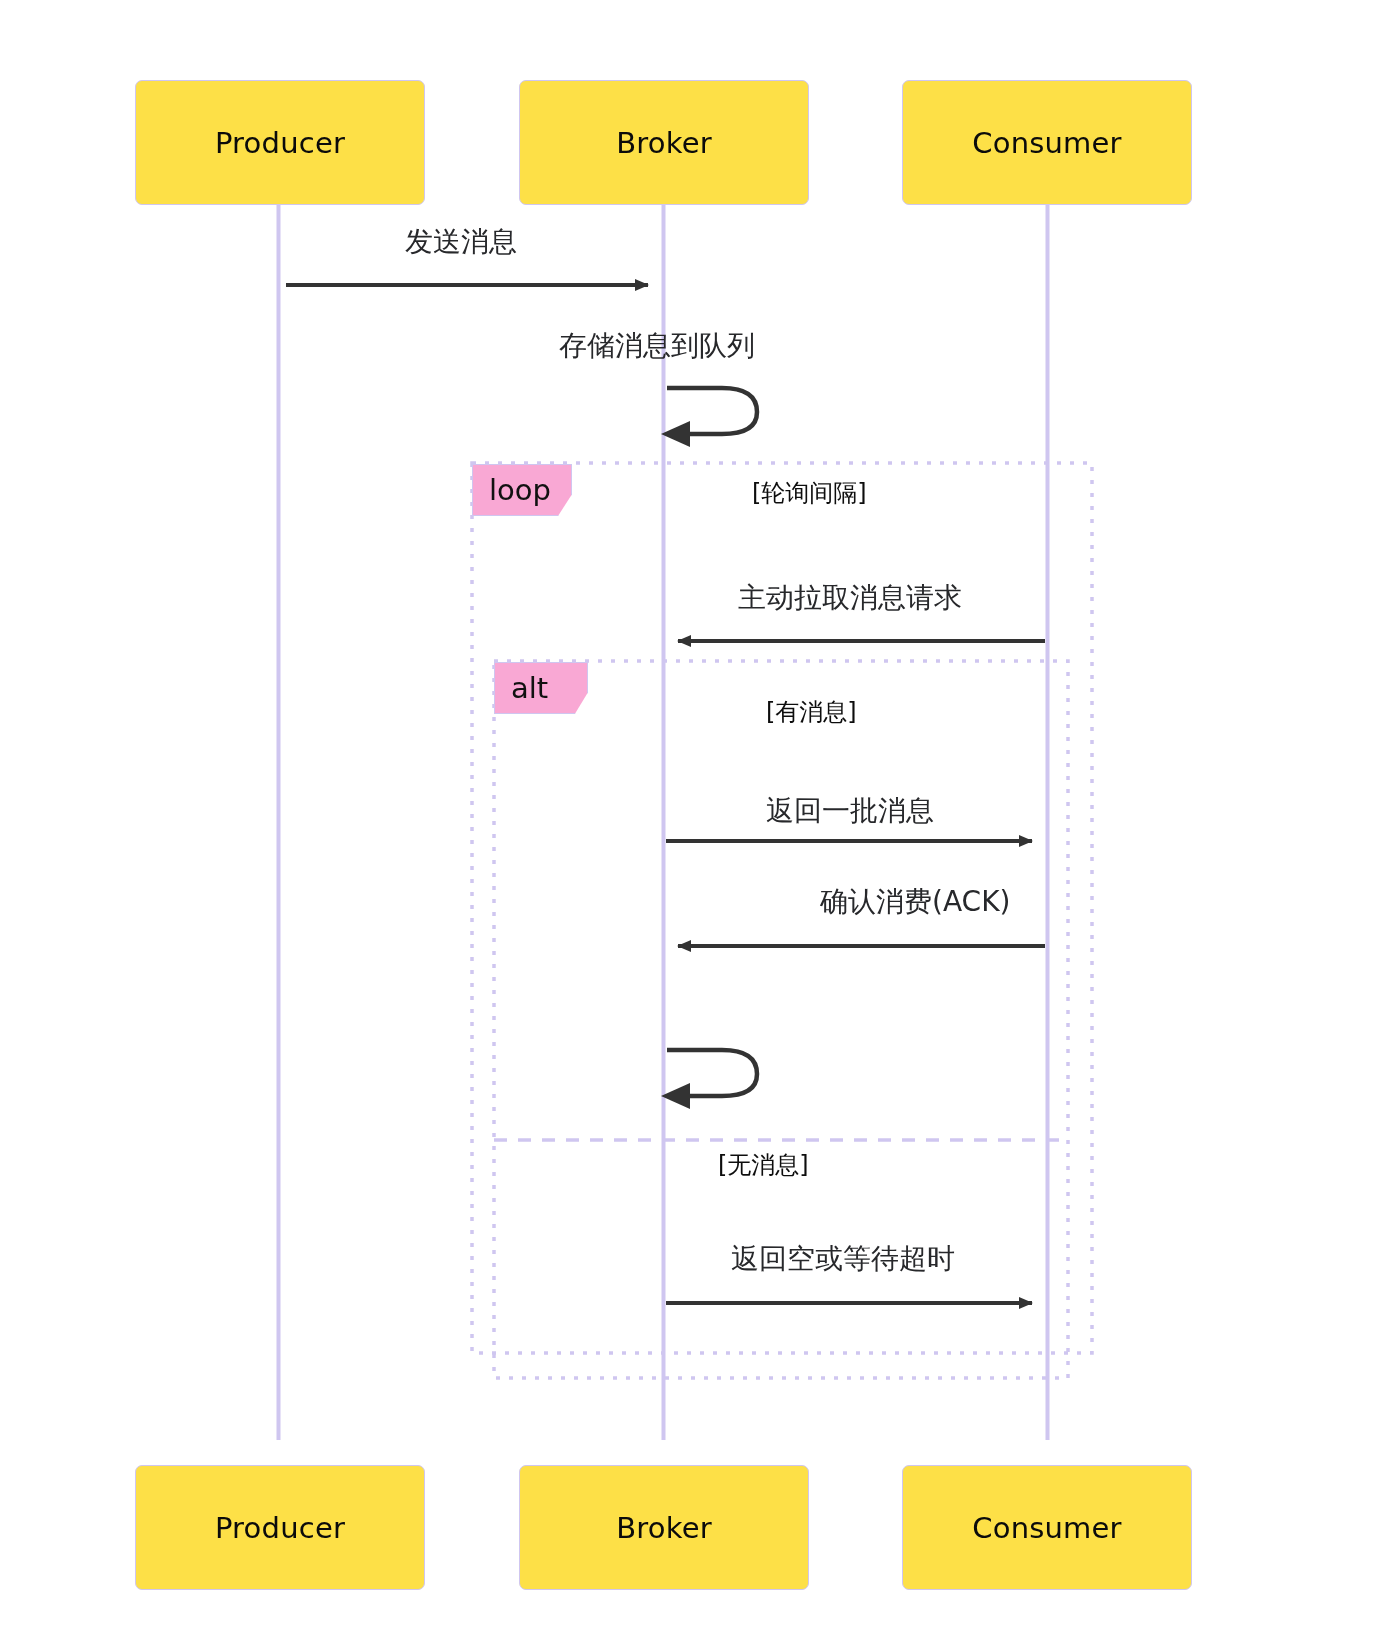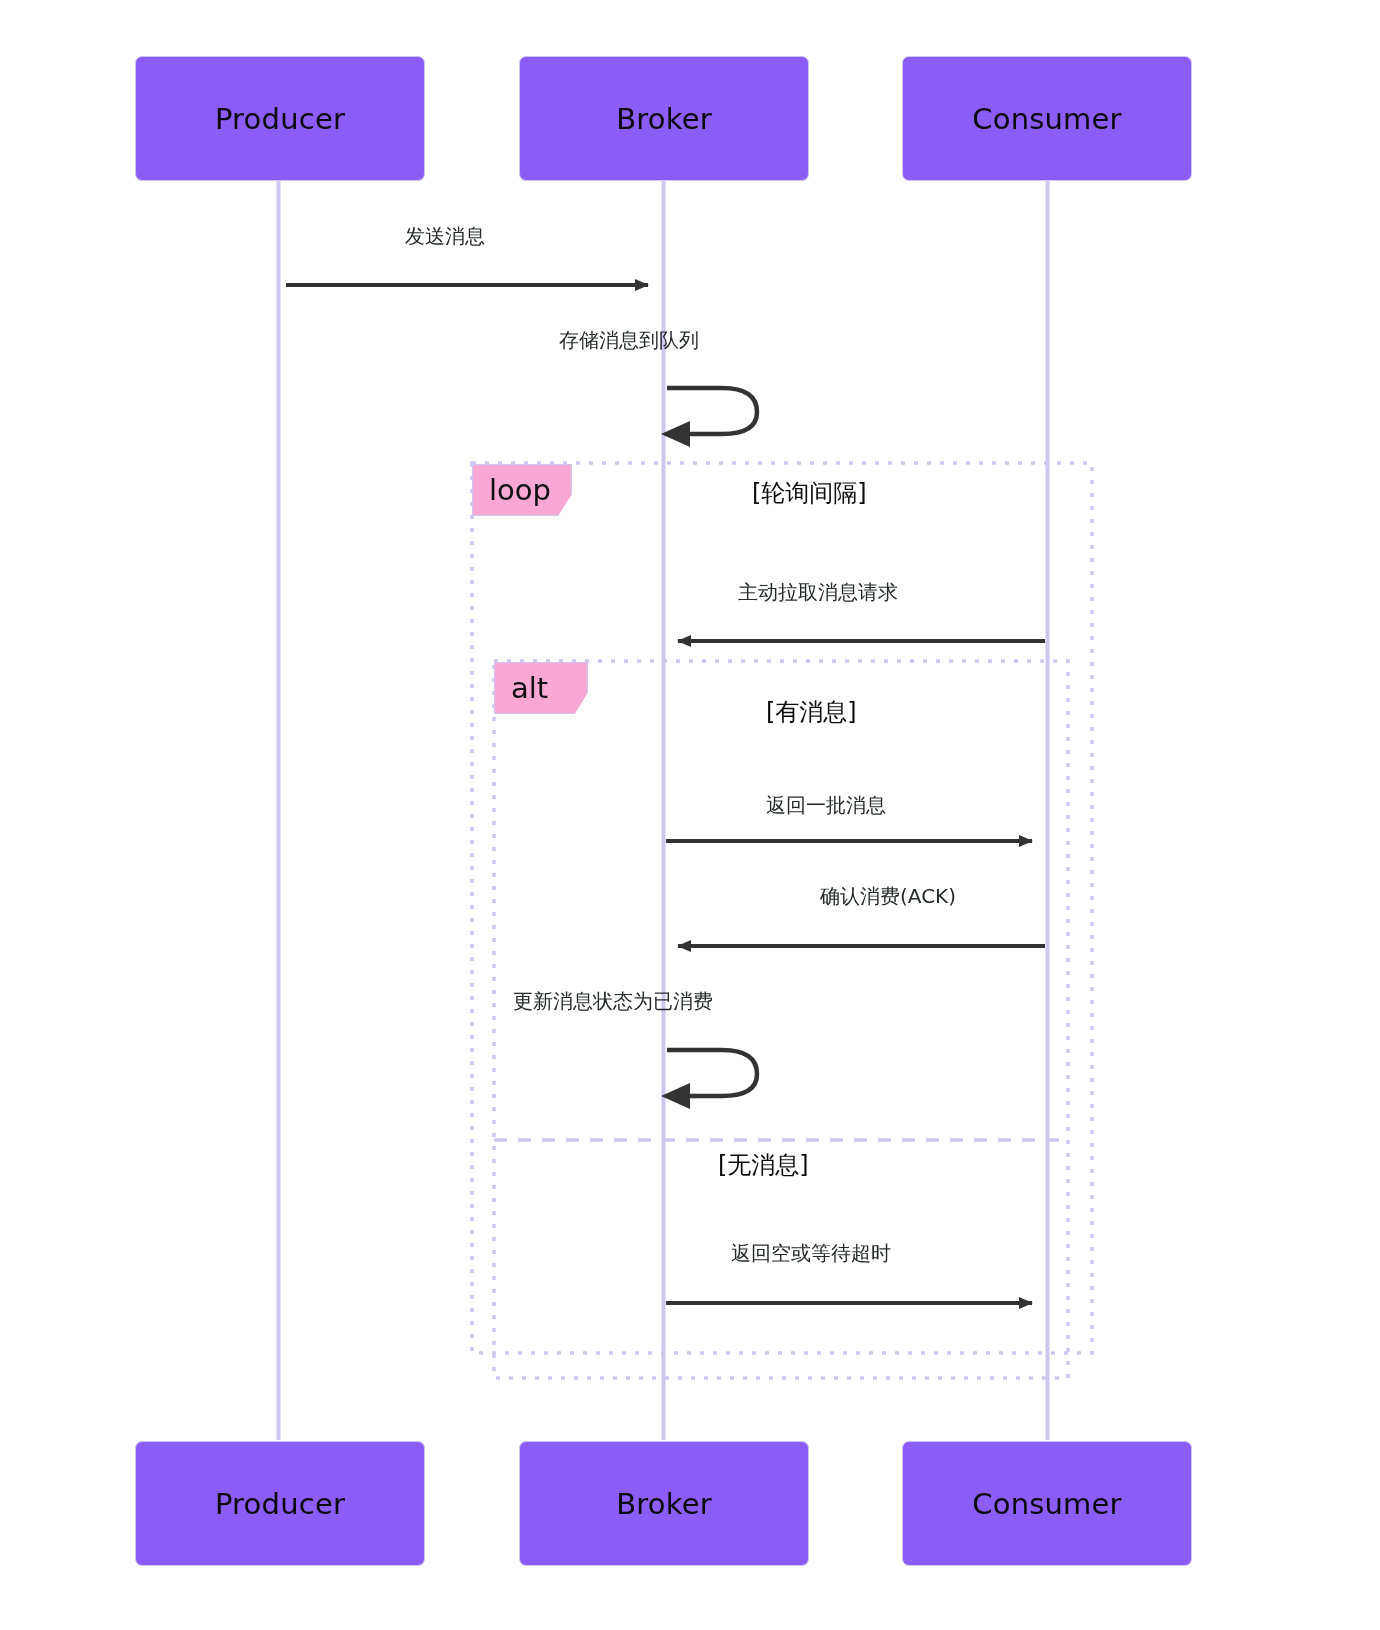--- a/index.html
+++ b/index.html
@@ -2,25 +2,25 @@
 <html><head>
 <meta charset="utf-8">
 <style>
   html,body{margin:0;padding:0;background:#ffffff;}
   body{font-family:"DejaVu Sans","Liberation Sans",sans-serif;}
   #canvas{position:relative;width:1380px;height:1630px;background:#ffffff;overflow:hidden;}
   #svg{position:absolute;left:0;top:0;width:1380px;height:1630px;}
 
   .actor-box{
     position:absolute;
-    background:#8b5cf6;
+    background:#fde047;
     border:1.6px solid #CFC6F0;
     border-radius:7px;
     box-sizing:border-box;
-    display:flex;align-items:center;justify-content:center;
+    display:flex;align-items:center;justify-content:center;margin-top:24px;
   }
   .actor-label{
     font-size:29px;
     color:#0b0b0b;
     font-family:"DejaVu Sans","Liberation Sans",sans-serif;
     letter-spacing:.2px;
     white-space:nowrap;
   }
 
   .frag-label{
@@ -30,21 +30,21 @@
     box-sizing:border-box;
     display:flex;align-items:center;
     padding-left:16px;
     font-size:29px;
     color:#111;
     clip-path:polygon(0 0, 100% 0, 100% 58%, 86% 100%, 0 100%);
   }
 
   .msg-label{
     position:absolute;
-    font-size:20px;
+    font-size:28px;
     color:#27282b;
     white-space:nowrap;
     font-family:"DejaVu Sans","Liberation Sans",sans-serif;
   }
   .cond-label{
     position:absolute;
     font-size:24px;
     color:#0d0d0d;
     white-space:nowrap;
     font-weight:400;
@@ -173,21 +173,18 @@
   </div>
 
   <div class="msg-label" style="left:766px;top:792px;">
     <span>返回一批消息</span>
   </div>
 
   <div class="msg-label" style="left:772px;top:883px;margin-left:48px;">
     <span>确认消费(ACK)</span>
   </div>
 
-  <div class="msg-label" style="left:513px;top:988px;">
-    <span>更新消息状态为已消费</span>
-  </div>
 
   <div class="msg-label" style="left:731px;top:1240px;text-align:center;">
     <span>返回空或等待超时</span>
   </div>
 
 </div>
 
 </body></html>

